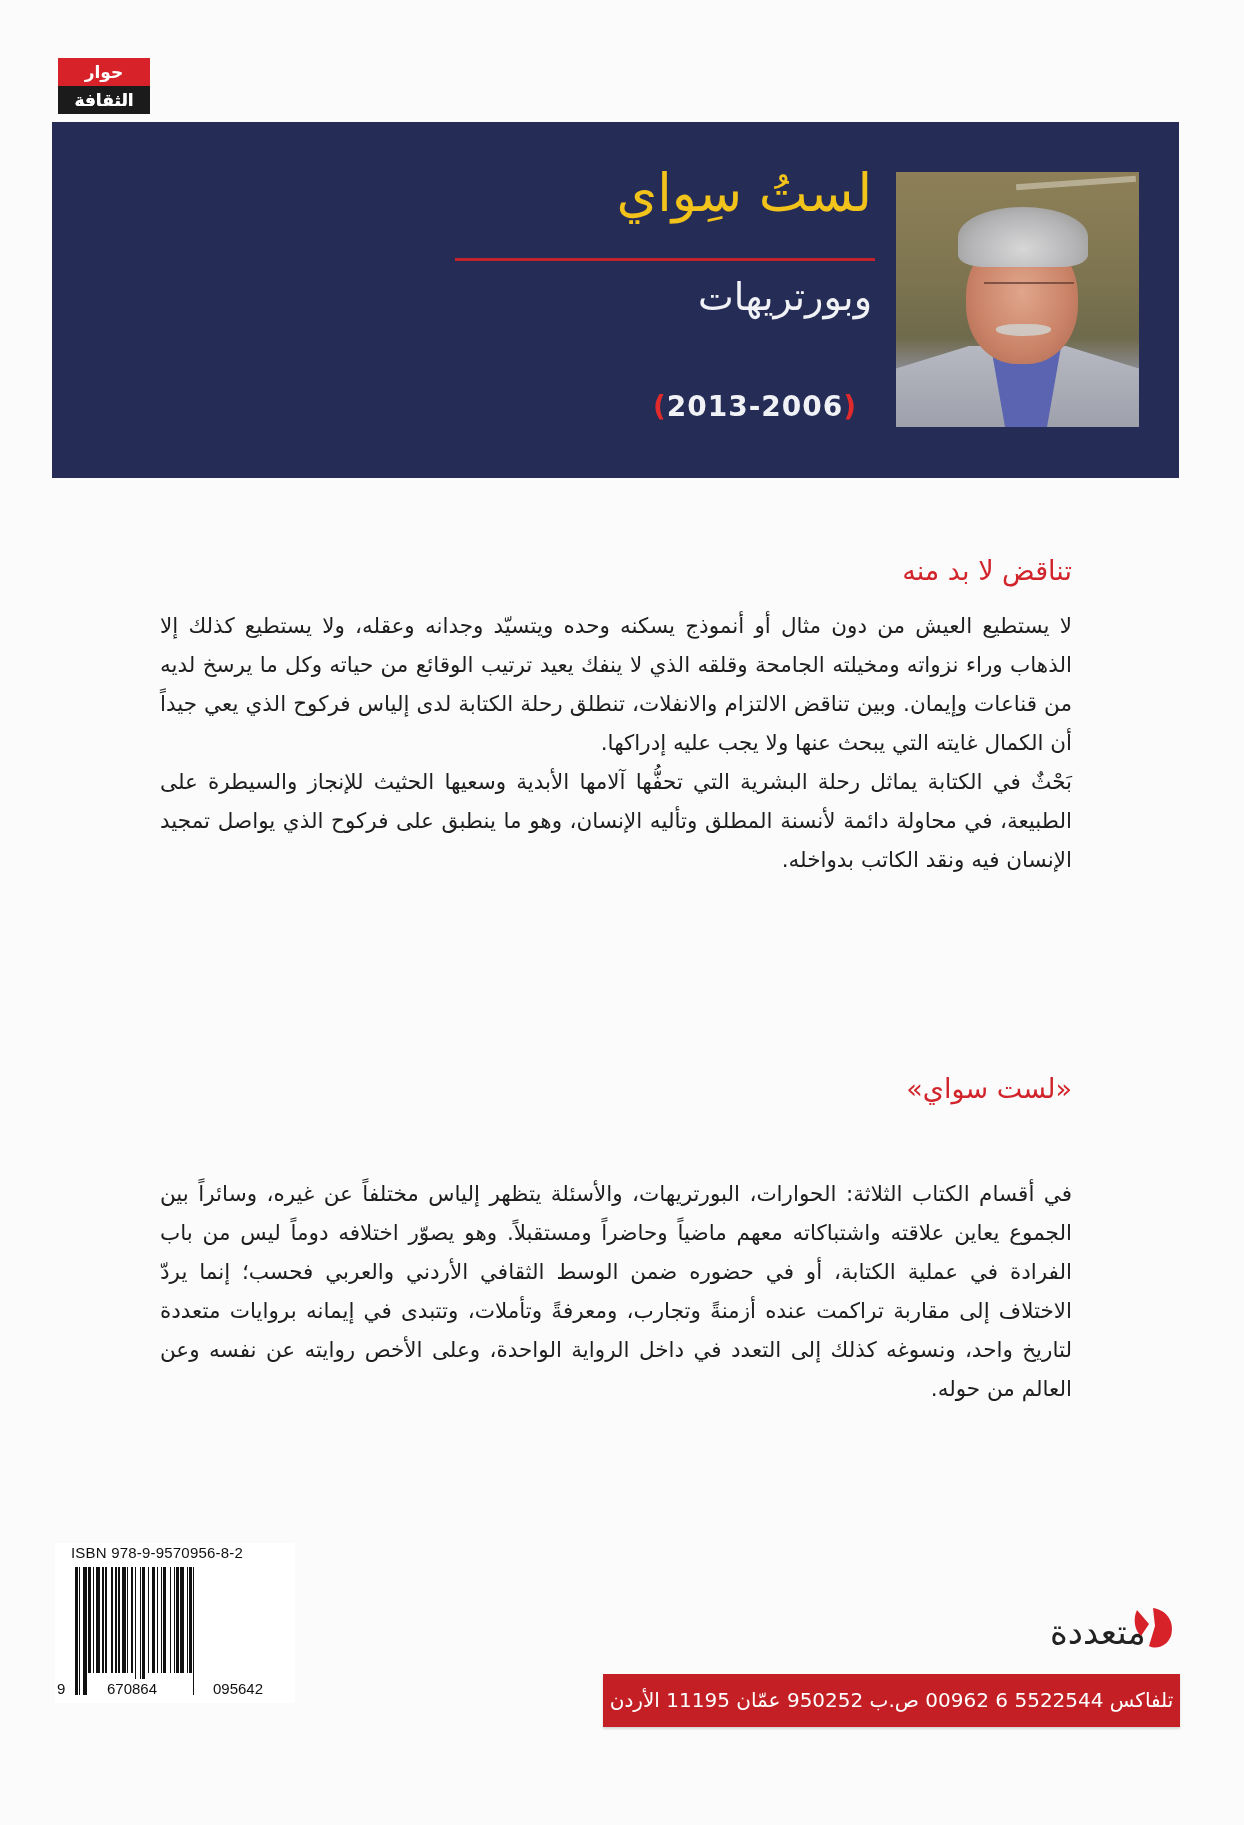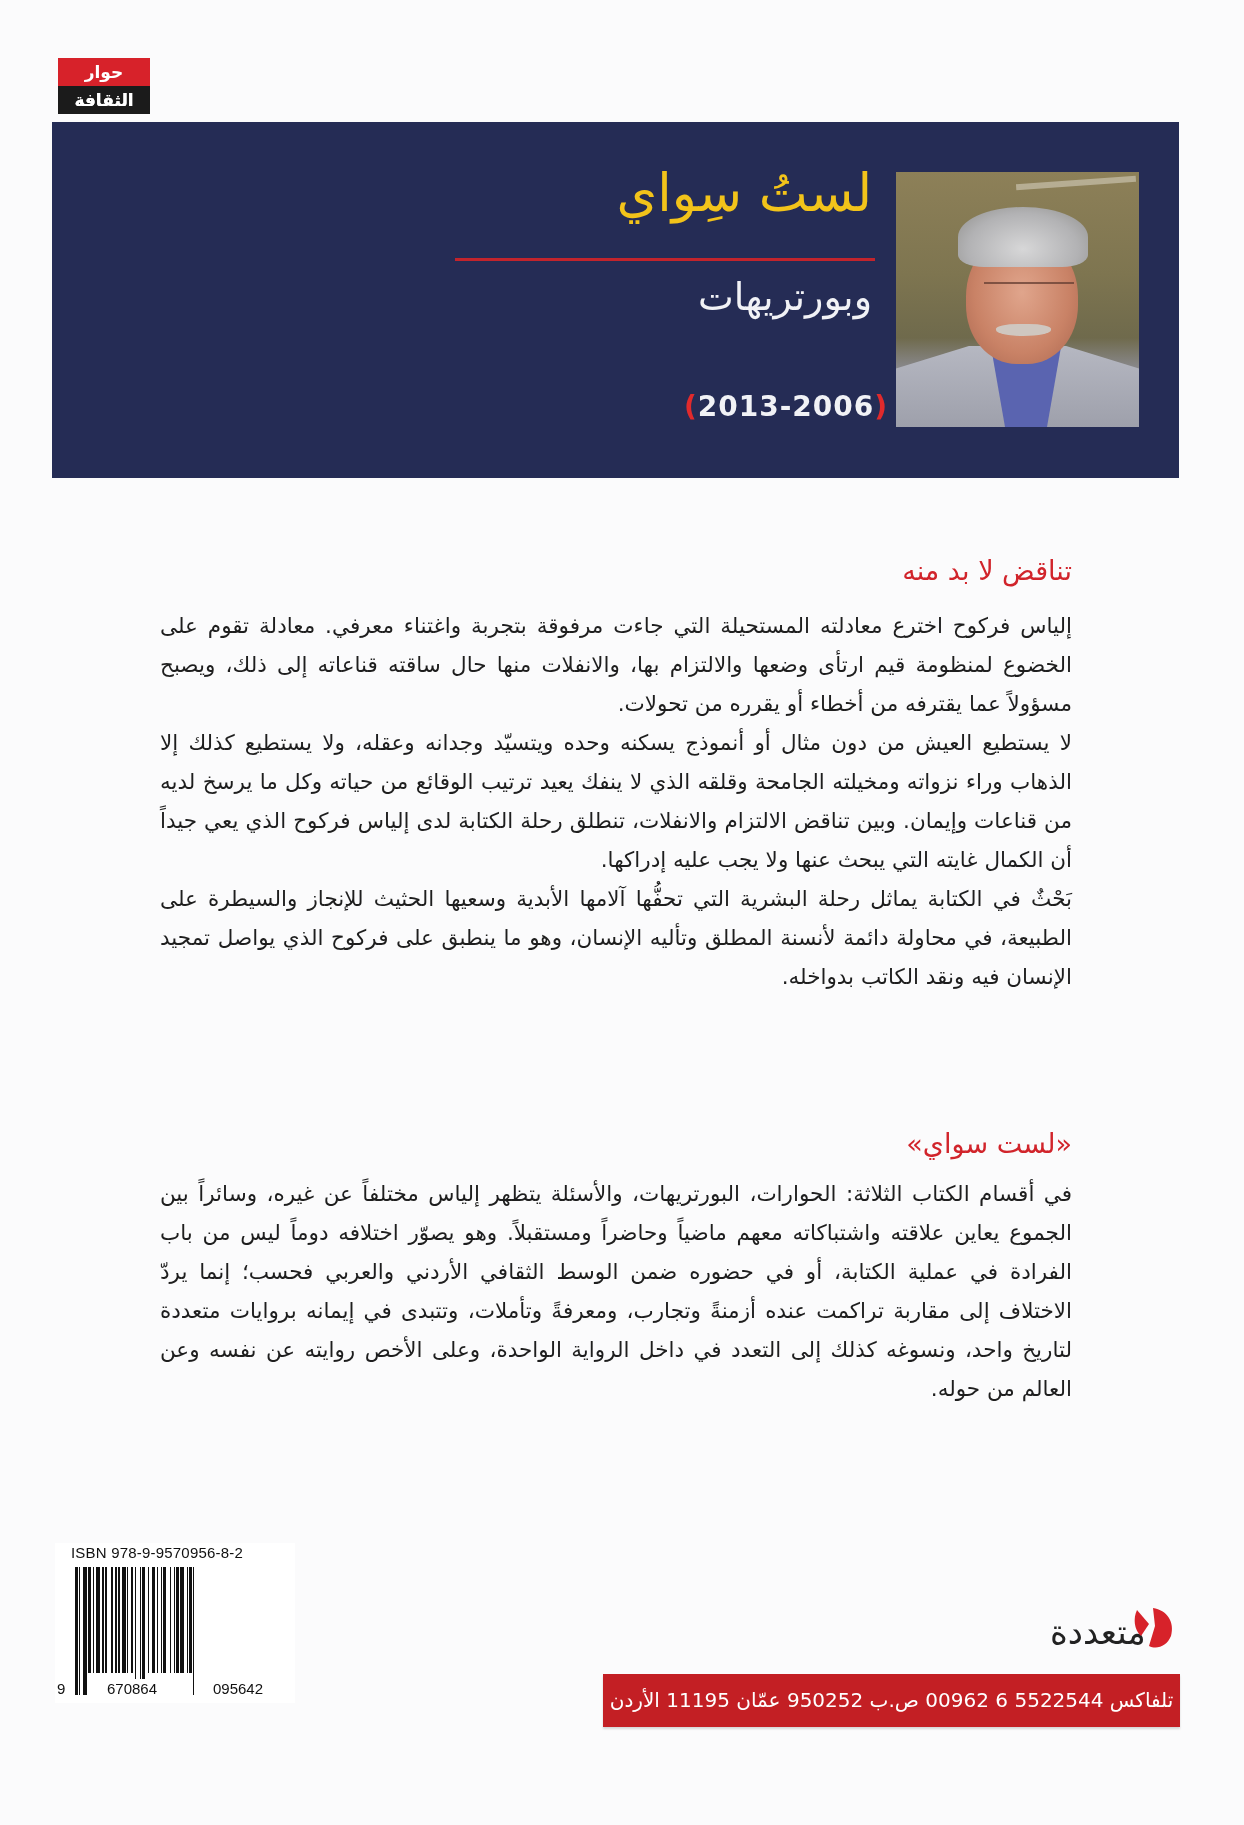--- a/index.html
+++ b/index.html
@@ -34,21 +34,21 @@
   .hero-rule {
     position: absolute; left: 403px; top: 136px; width: 420px; height: 3px;
     background: #c3242c;
   }
   .hero-subtitle {
     position: absolute; right: 307px; top: 145px; direction: rtl;
     color: #f1f2f6; font-size: 38px; line-height: 60px; text-align: right;
     font-family: "DejaVu Sans", sans-serif;
   }
   .hero-years {
-    position: absolute; right: 291px; top: 268px;
+    position: absolute; right: 322px; top: 268px;
     color: #f1f2f6; font-size: 28px; line-height: 34px; font-weight: bold;
     font-family: "DejaVu Sans", sans-serif; letter-spacing: 1px;
   }
   .hero-years .paren { color: #e12a2c; font-weight: bold; }
   .author-photo {
     position: absolute; left: 844px; top: 50px; width: 243px; height: 255px;
     background: linear-gradient(180deg, #8d8058 0%, #7e7550 40%, #6f6a4c 65%, #8b8b92 78%, #9d9fa8 100%);
     overflow: hidden;
   }
   .author-photo .bg-branch {
@@ -154,26 +154,25 @@
     <div class="shirt"></div>
     <div class="face"></div>
     <div class="hair"></div>
     <div class="glasses"></div>
     <div class="moustache"></div>
   </div>
 </div>
 
 <div class="section-heading" style="top:553px;">تناقض لا بد منه</div>
 <div class="section-body" style="top:606px;">
-  <p>إلياس فركوح اخترع معادلته المستحيلة التي جاءت مرفوقة بتجربة واغتناء معرفي. معادلة تقوم على الخضوع لمنظومة قيم ارتأى وضعها والالتزام بها، والانفلات منها حال ساقته قناعاته إلى ذلك، ويصبح مسؤولاً عما يقترفه من أخطاء أو يقرره من تحولات.</p>
   <p>لا يستطيع العيش من دون مثال أو أنموذج يسكنه وحده ويتسيّد وجدانه وعقله، ولا يستطيع كذلك إلا الذهاب وراء نزواته ومخيلته الجامحة وقلقه الذي لا ينفك يعيد ترتيب الوقائع من حياته وكل ما يرسخ لديه من قناعات وإيمان. وبين تناقض الالتزام والانفلات، تنطلق رحلة الكتابة لدى إلياس فركوح الذي يعي جيداً أن الكمال غايته التي يبحث عنها ولا يجب عليه إدراكها.</p>
   <p>بَحْثٌ في الكتابة يماثل رحلة البشرية التي تحفُّها آلامها الأبدية وسعيها الحثيث للإنجاز والسيطرة على الطبيعة، في محاولة دائمة لأنسنة المطلق وتأليه الإنسان، وهو ما ينطبق على فركوح الذي يواصل تمجيد الإنسان فيه ونقد الكاتب بدواخله.</p>
 </div>
 
-<div class="section-heading" style="top:1126px;text-align:right;">«لست سواي»</div>
+<div class="section-heading" style="top:1071px;text-align:right;">«لست سواي»</div>
 <div class="section-body" style="top:1174px;">
   <p>في أقسام الكتاب الثلاثة: الحوارات، البورتريهات، والأسئلة يتظهر إلياس مختلفاً عن غيره، وسائراً بين الجموع يعاين علاقته واشتباكاته معهم ماضياً وحاضراً ومستقبلاً. وهو يصوّر اختلافه دوماً ليس من باب الفرادة في عملية الكتابة، أو في حضوره ضمن الوسط الثقافي الأردني والعربي فحسب؛ إنما يردّ الاختلاف إلى مقاربة تراكمت عنده أزمنةً وتجارب، ومعرفةً وتأملات، وتتبدى في إيمانه بروايات متعددة لتاريخ واحد، ونسوغه كذلك إلى التعدد في داخل الرواية الواحدة، وعلى الأخص روايته عن نفسه وعن العالم من حوله.</p>
 </div>
 
 <div class="barcode-block">
   <div class="isbn-text">ISBN  978-9-9570956-8-2</div>
   <div class="bars" id="bars">
       <span class="tall" style="width: 2.6px;"></span>
       <span class="gap" style="width: 1.3px;"></span>
       <span class="tall" style="width: 1.3px;"></span>

